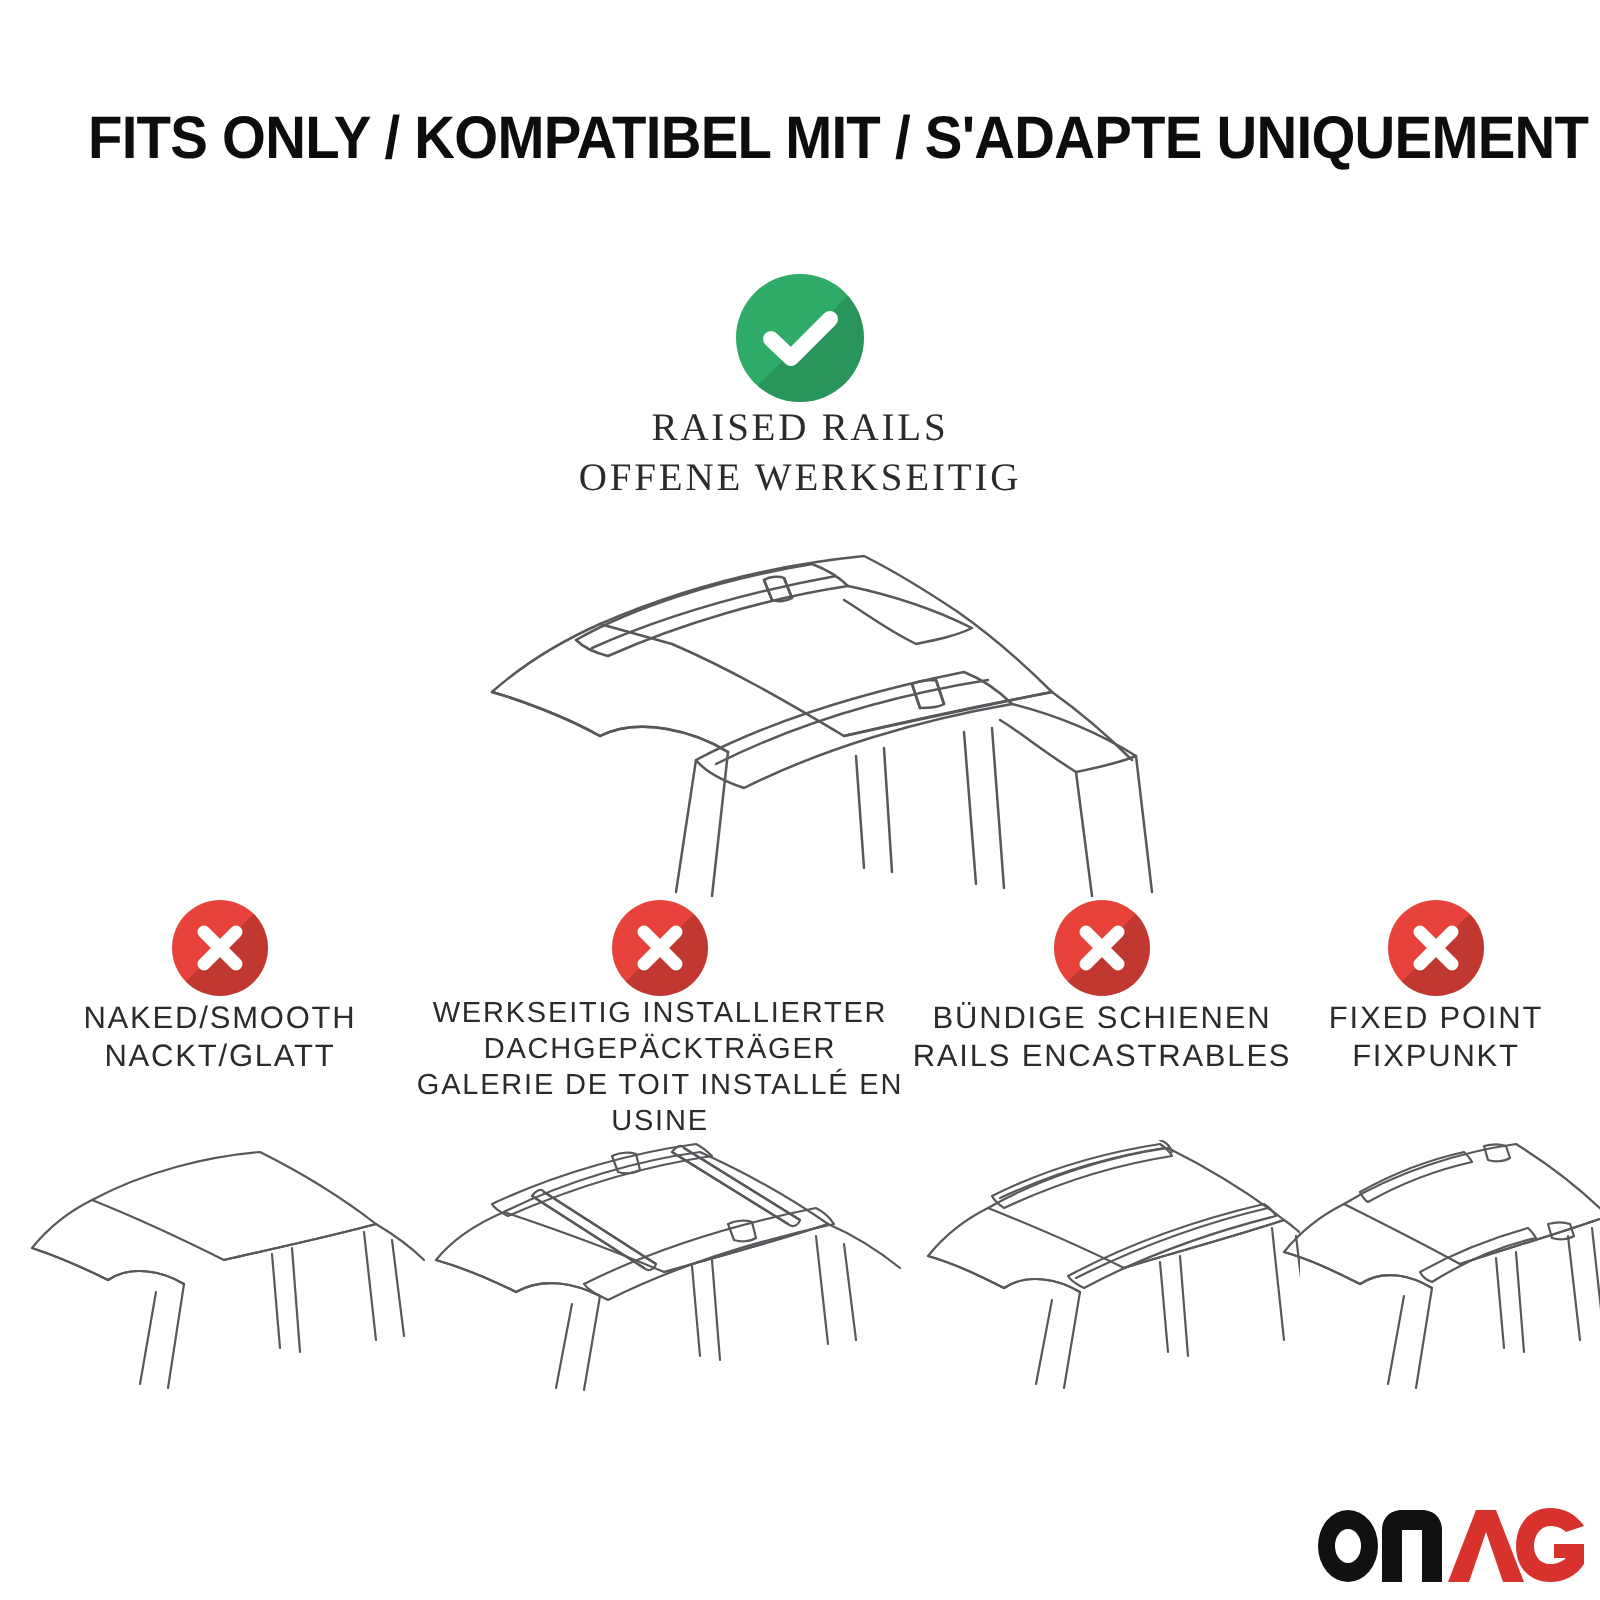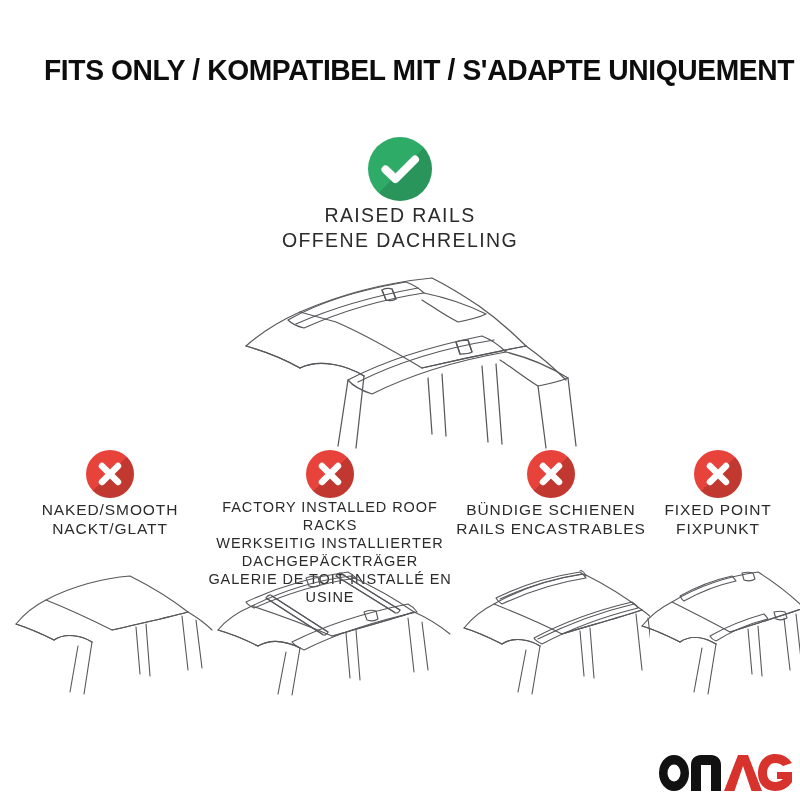--- a/index.html
+++ b/index.html
@@ -64,20 +64,21 @@
     position: absolute;
     left: 200px;
     top: 203px;
     width: 400px;
     text-align: center;
     color: #2b2b2b;
     font-size: 19.5px;
     line-height: 24.5px;
     font-weight: 300;
     letter-spacing: 1.4px;
+    font-family: Liberation Serif, serif;
   }
 
   
   #hero-illustration {
     position: absolute;
     left: 196px;
     top: 276px;
     width: 412px;
     height: 175px;
   }
@@ -147,21 +148,21 @@
 
 <div class="badge" id="approved-badge">
   <div class="shade" style="background:linear-gradient(135deg, rgba(0,0,0,0) 52%, rgba(0,0,0,0.13) 52%);"></div>
   <svg viewBox="0 0 64 64">
     <path d="M17.5 32.5 L27.5 42 L47 22.5" fill="none" stroke="#ffffff" stroke-width="8" stroke-linecap="round" stroke-linejoin="round"></path>
   </svg>
 </div>
 
 <div id="approved-labels">
   <span class="line">RAISED RAILS</span>
-  <span class="line">OFFENE DACHRELING</span>
+  <span class="line">OFFENE WERKSEITIG</span>
 </div>
 
 <div id="hero-illustration">
   <svg viewBox="0 0 412 175" fill="none" stroke="#58585c" stroke-width="1.25" stroke-linecap="round" stroke-linejoin="round">
 
     <path d="M104 36 C150 16 196 6 236 2 C252 10 268 20 283 30
              C300 42 316 56 330 70
              C300 76 262 84 226 92 C196 74 168 58 140 46 Z"></path>
 
     <path d="M104 36 C86 44 68 54 50 70 C64 74 86 82 104 92
@@ -235,21 +236,20 @@
 </div>
 
 <div class="col" id="col-factory">
   <div class="badge">
     <div class="shade" style="background:linear-gradient(135deg, rgba(0,0,0,0) 50%, rgba(0,0,0,0.17) 50%);"></div>
     <svg viewBox="0 0 48 48">
       <path d="M16 16 L32 32 M32 16 L16 32" fill="none" stroke="#ffffff" stroke-width="6.5" stroke-linecap="round"></path>
     </svg>
   </div>
   <div class="labels">
-    <span class="line">FACTORY INSTALLED ROOF RACKS</span>
     <span class="line">WERKSEITIG INSTALLIERTER</span>
     <span class="line">DACHGEPÄCKTRÄGER</span>
     <span class="line">GALERIE DE TOIT INSTALLÉ EN USINE</span>
   </div>
   <div class="illus">
     <svg viewBox="0 0 268 128" fill="none" stroke="#58585c" stroke-width="1.1" stroke-linecap="round" stroke-linejoin="round">
 
       <path d="M56 38 C88 22 124 12 154 8 C176 18 198 30 218 44
                C194 52 164 60 136 68 C108 56 80 46 56 38 Z"></path>
       <path d="M56 38 C42 44 30 52 22 62 C36 66 50 72 62 78

